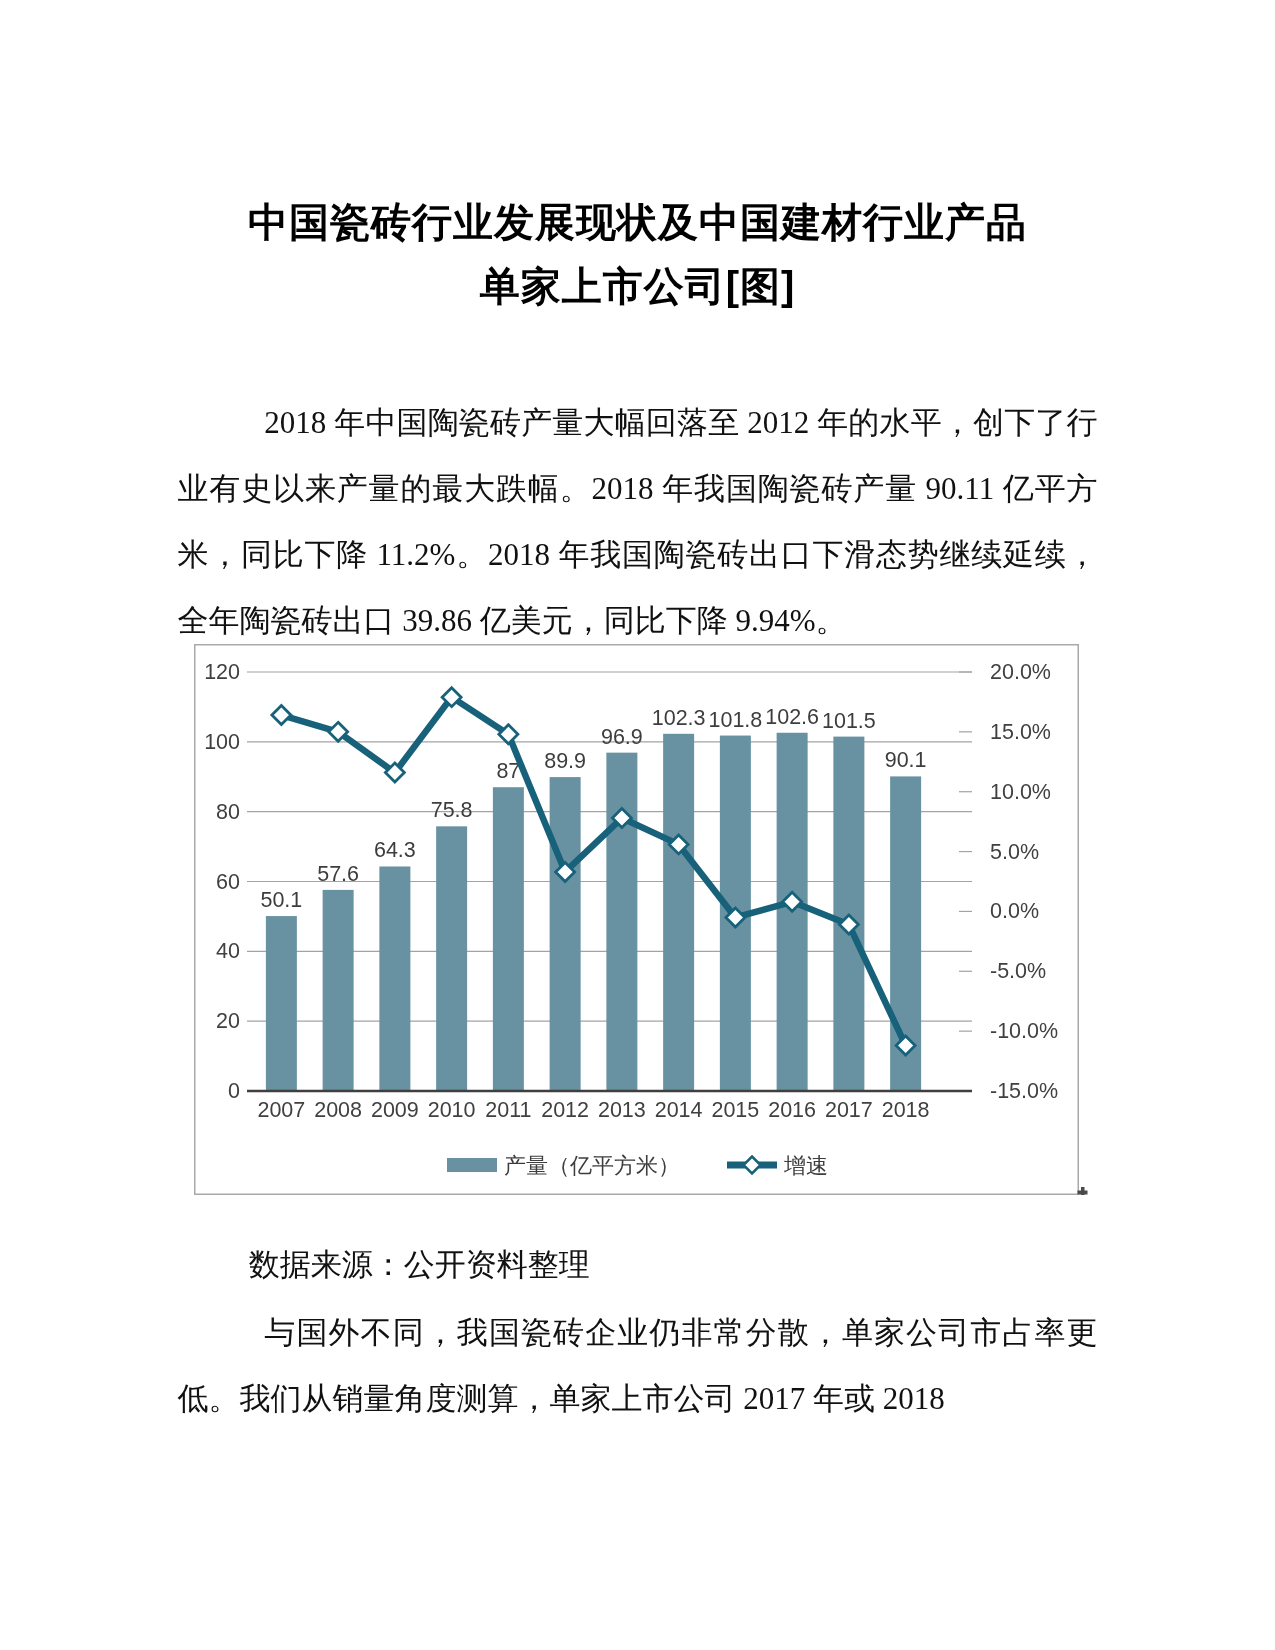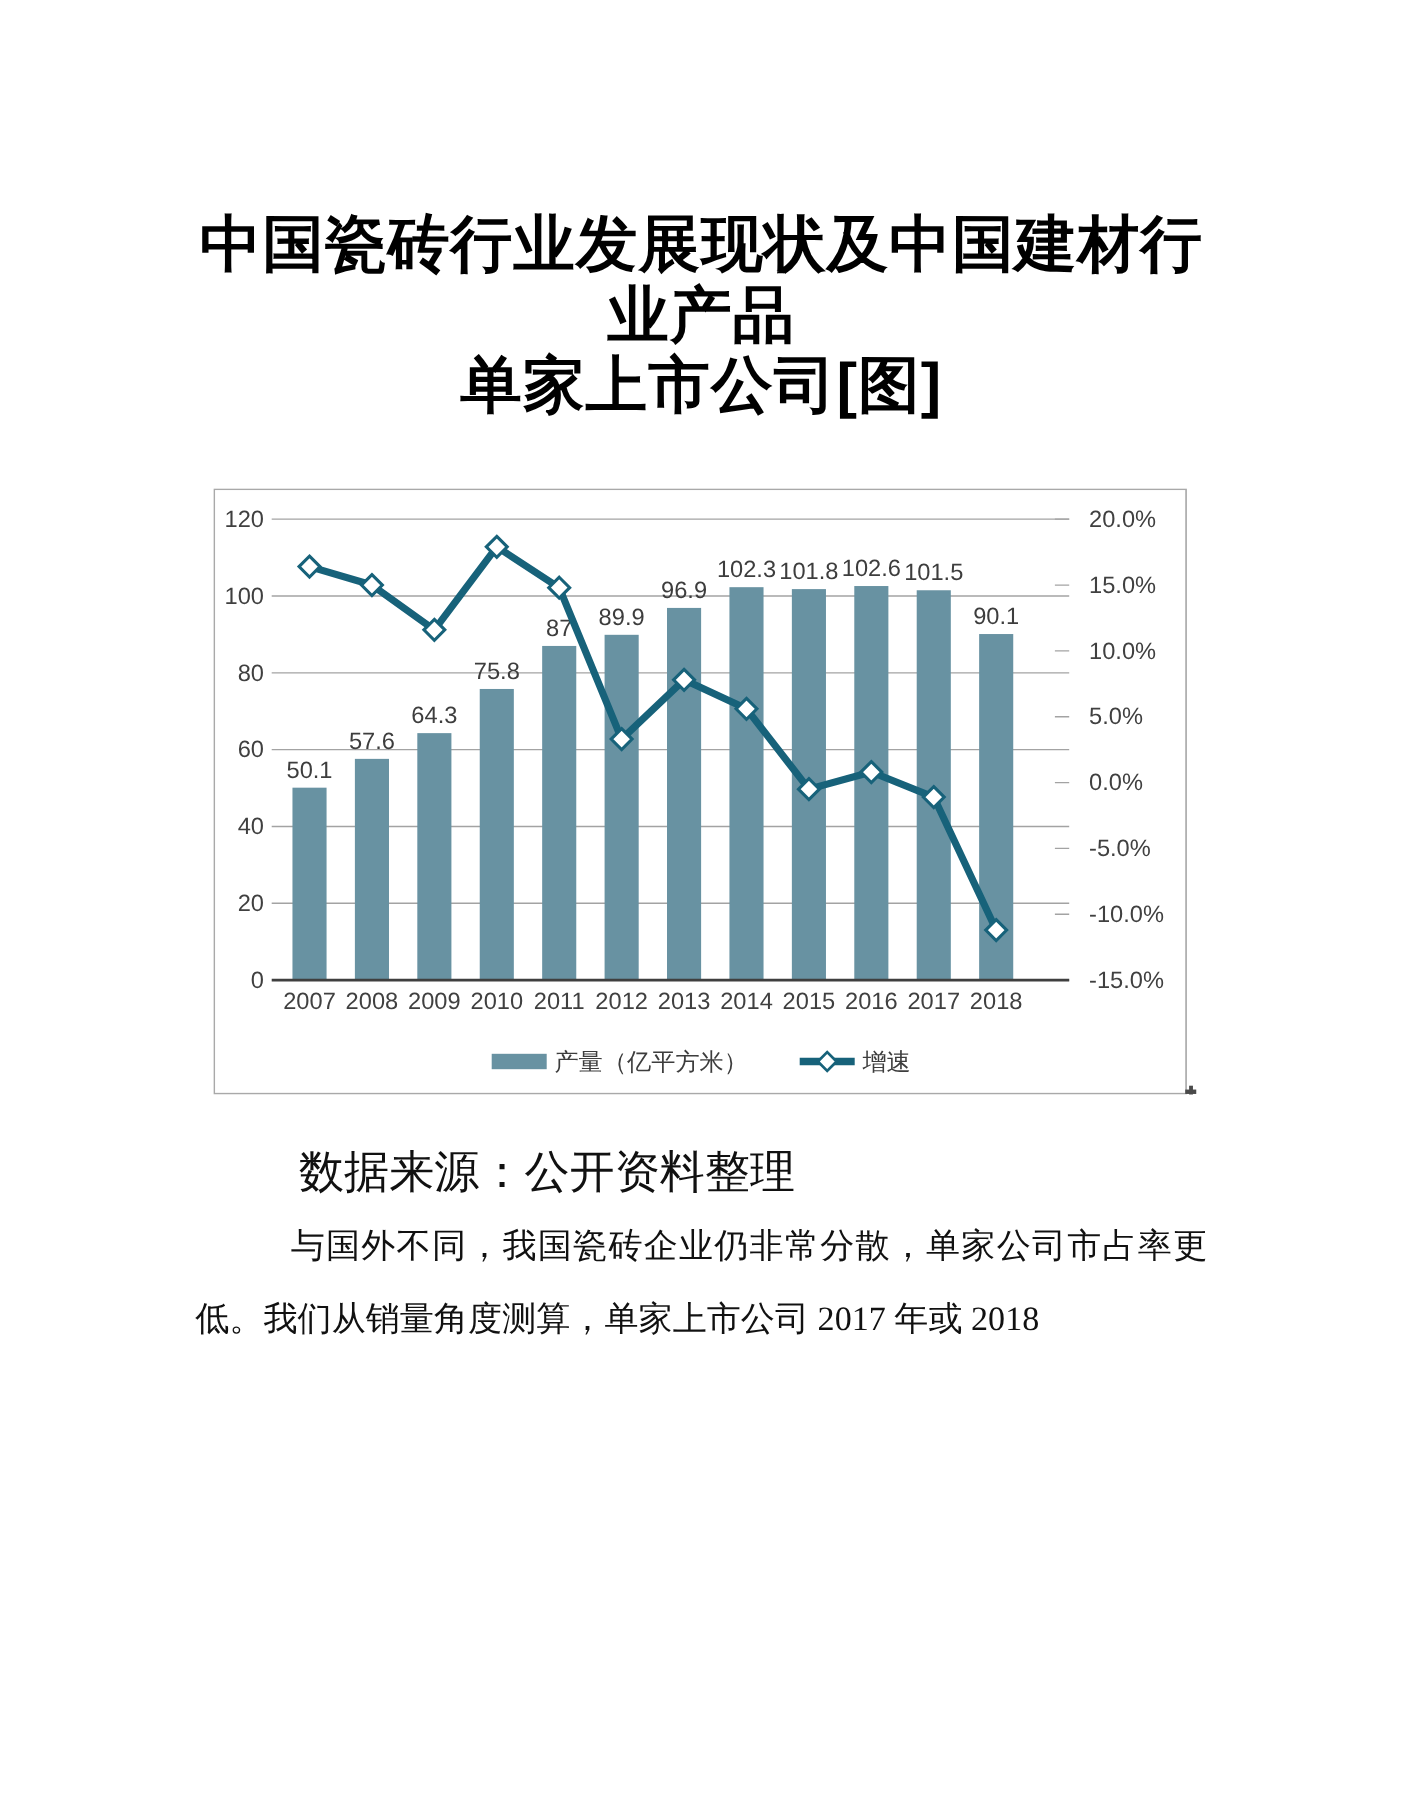--- a/index.html
+++ b/index.html
@@ -10,21 +10,21 @@
     position: relative;
     overflow: hidden;
   }
   .content {
     width: 920px;
     margin: 0 auto;
     padding-top: 190px;
   }
   h1.title {
     font-family: "Liberation Sans", sans-serif;
-    font-size: 56px;
+    font-size: 40px;
     line-height: 64px;
     font-weight: 700;
     text-align: center;
     color: #000000;
     margin: 0 0 72px 0;
     letter-spacing: 1px;
   }
   p.body-text {
     font-size: 31px;
     line-height: 66px;
@@ -36,38 +36,39 @@
   figure.chart-figure {
     margin: -10px 0 0 16px;
     width: 900px;
     padding: 0;
   }
   svg.chart {
     display: block;
     font-family: "Liberation Sans", sans-serif;
   }
   p.source-note {
-    font-size: 41px;
+    font-size: 31px;
     line-height: 66px;
     margin: 37px 0 0 0;
     text-indent: 2.3em;
   }
   p.body-text.second {
     margin-top: 2px;
   }
 </style>
 </head>
 <body>
 
 <div class="content">
 
   <h1 class="title"><span>中国瓷砖行业发展现状及中国建材行业产品</span><br>
     <span>单家上市公司[图]</span>
   </h1>
 
+  <p class="body-text">2018 年中国陶瓷砖产量大幅回落至 2012 年的水平，创下了行业有史以来产量的最大跌幅。2018 年我国陶瓷砖产量 90.11 亿平方米，同比下降 11.2%。2018 年我国陶瓷砖出口下滑态势继续延续，全年陶瓷砖出口 39.86 亿美元，同比下降 9.94%。</p>
 
   <figure class="chart-figure">
     <svg id="chart-svg" class="chart" width="900" height="551" viewBox="0 0 900 551">
         <rect x="0.75" y="0.75" width="883.5" height="549.5" fill="#ffffff" stroke="#a9a9a9" stroke-width="1.5"></rect>
         <line x1="53" x2="778" y1="377.1666666666667" y2="377.1666666666667" stroke="#a3a3a3" stroke-width="1.2"></line>
         <line x1="53" x2="778" y1="307.33333333333337" y2="307.33333333333337" stroke="#a3a3a3" stroke-width="1.2"></line>
         <line x1="53" x2="778" y1="237.5" y2="237.5" stroke="#a3a3a3" stroke-width="1.2"></line>
         <line x1="53" x2="778" y1="167.66666666666669" y2="167.66666666666669" stroke="#a3a3a3" stroke-width="1.2"></line>
         <line x1="53" x2="778" y1="97.83333333333331" y2="97.83333333333331" stroke="#a3a3a3" stroke-width="1.2"></line>
         <line x1="53" x2="778" y1="28" y2="28" stroke="#a3a3a3" stroke-width="1.2"></line>

